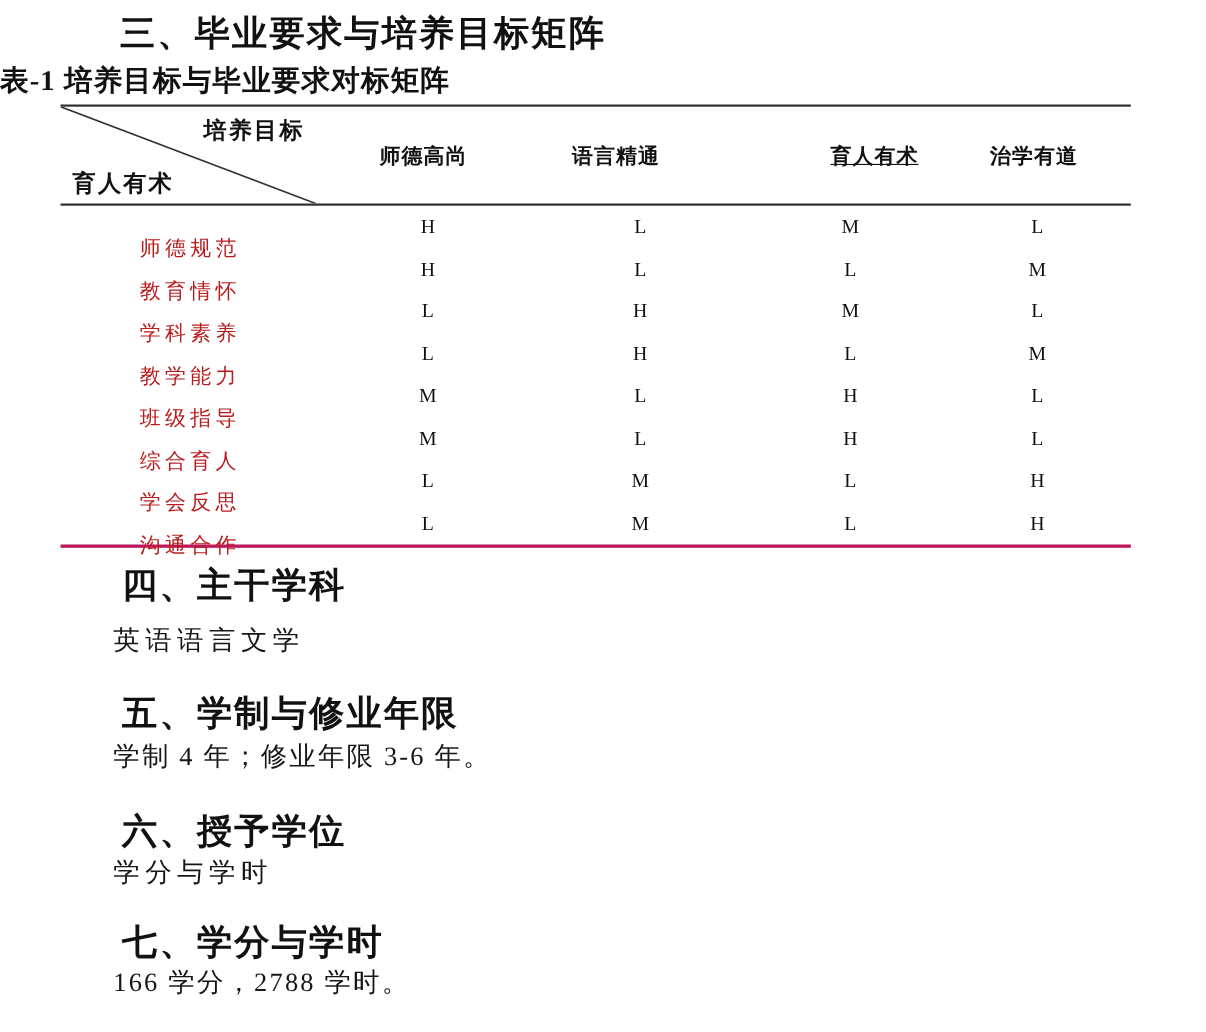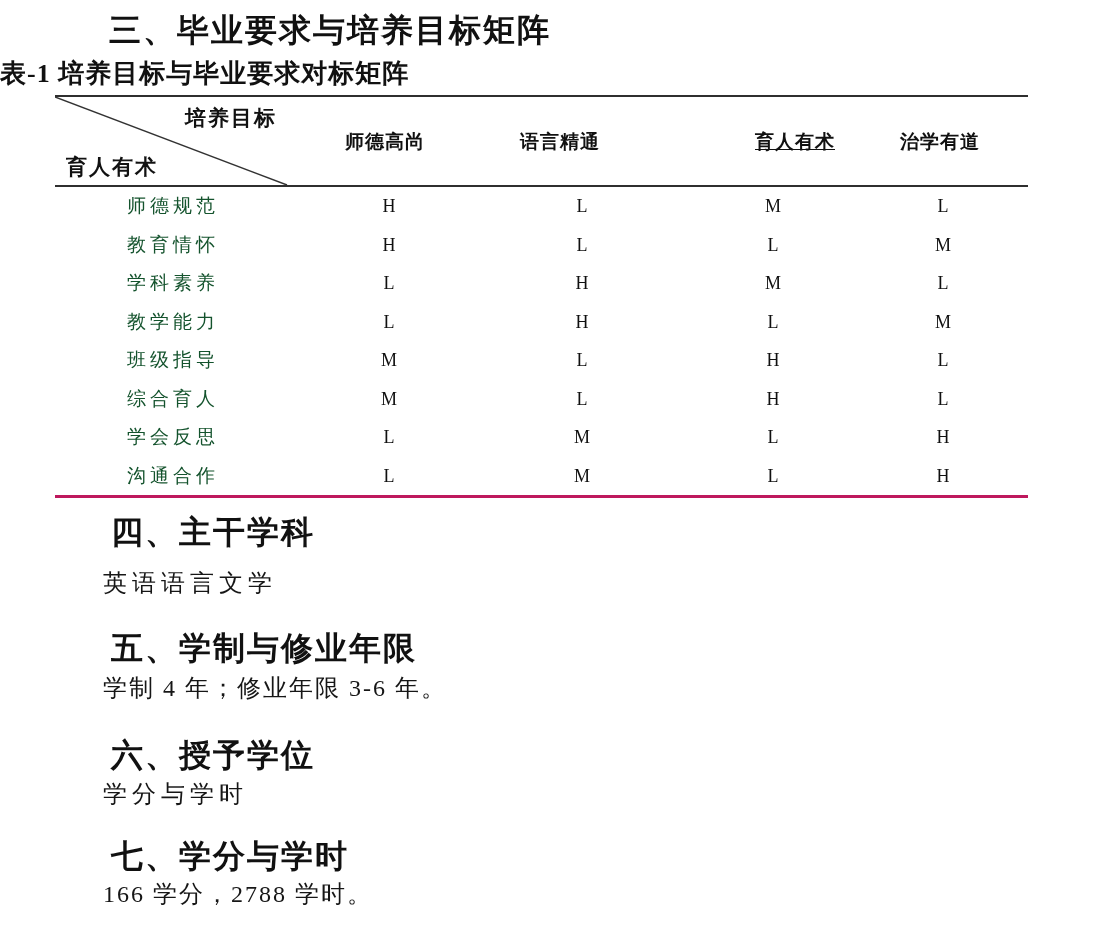--- a/index.html
+++ b/index.html
@@ -52,21 +52,21 @@
   .col-head.h1 { left: 505px; }
   .col-head.h2 { left: 740px; text-decoration: underline; }
   .col-head.h3 { left: 885px; }
   .m-row { position: relative; height: 38.5px; }
   .cell {
     position: absolute; top: 50%; transform: translate(-50%, -50%);
     white-space: nowrap;
   }
   .cell.lbl {
     left: 118px;
-    font-size: 19px; letter-spacing: 4px; color: #14532d;
+    font-size: 19px; letter-spacing: 4px; color: #b91c1c; margin-top: 20px;
   }
   .cell.val { font-size: 18px; color: #101010; }
   .cell.v0 { left: 334px; }
   .cell.v1 { left: 527px; }
   .cell.v2 { left: 718px; }
   .cell.v3 { left: 888px; }
   .sec-h {
     position: absolute; left: 111px;
     font-size: 32px; font-weight: 700; letter-spacing: 2px;
     line-height: 1.1; white-space: nowrap;

